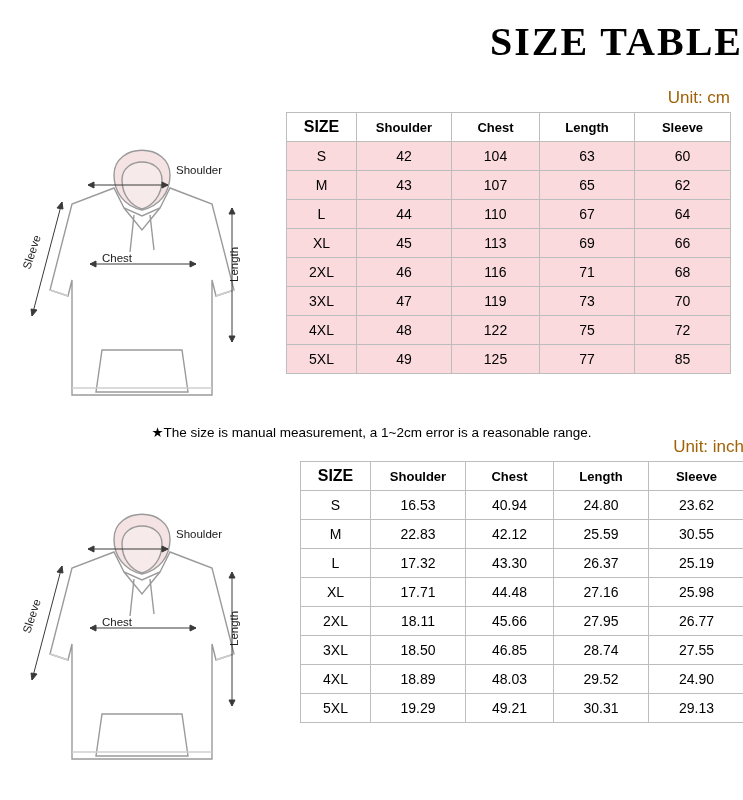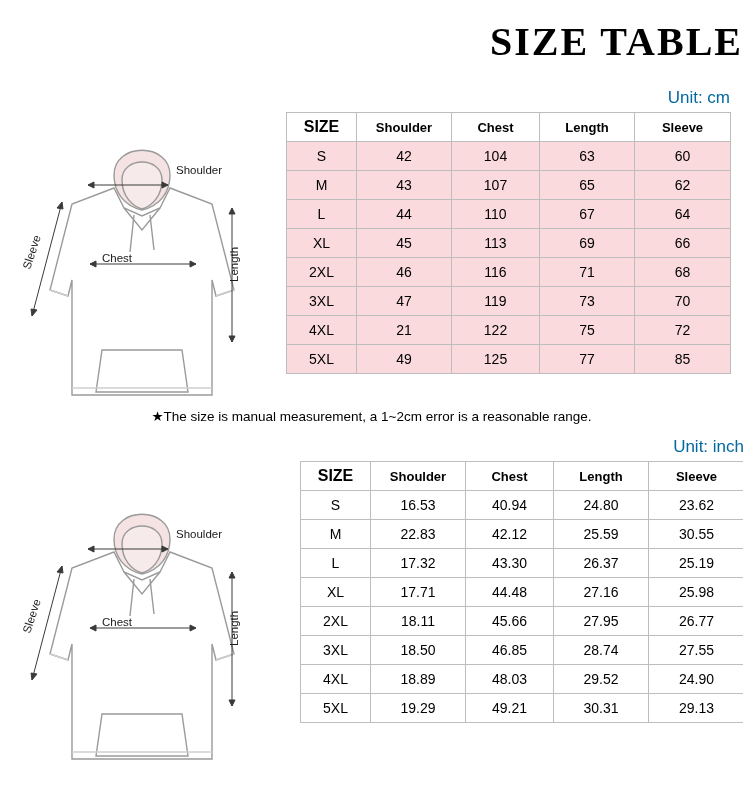--- a/index.html
+++ b/index.html
@@ -20,21 +20,21 @@
     font-family: "Liberation Serif", serif;
     font-size: 40px;
     font-weight: bold;
     letter-spacing: 2px;
     margin: 22px 0 0 0;
     line-height: 1;
   }
 
   
   .unit-label {
-    color: #0369a1;
+    color: #a16207;
     font-size: 17px;
     text-align: right;
     margin-bottom: 4px;
     font-family: "Liberation Sans", sans-serif;
   }
   table.size-table {
     border-collapse: collapse;
     width: 100%;
     table-layout: fixed;
     border-radius: 26px;
@@ -196,37 +196,37 @@
       </tr>
       <tr>
         <td>3XL</td>
         <td>47</td>
         <td>119</td>
         <td>73</td>
         <td>70</td>
       </tr>
       <tr>
         <td>4XL</td>
-        <td>21</td>
+        <td>48</td>
         <td>122</td>
         <td>75</td>
         <td>72</td>
       </tr>
       <tr>
         <td>5XL</td>
         <td>49</td>
         <td>125</td>
         <td>77</td>
         <td>85</td>
       </tr>
     </tbody>
   </table>
 </div>
 
-<div class="note" style="top:408px;">★The size is manual measurement, a 1~2cm error is a reasonable range.</div>
+<div class="note" style="top:424px;">★The size is manual measurement, a 1~2cm error is a reasonable range.</div>
 
 <div class="diagram" style="left:10px; top:484px;">
   <svg width="265" height="290" viewBox="0 0 265 290" xmlns="http://www.w3.org/2000/svg">
     <g fill="none" stroke="#9a9a9a" stroke-width="1.4">
       <path d="M104 55 C104 22, 160 22, 160 55 C160 72, 150 86, 132 90 C114 86, 104 72, 104 55 Z" fill="#f5e2e2"></path>
       <path d="M112 60 C112 36, 152 36, 152 60 C152 76, 142 86, 132 89 C122 86, 112 76, 112 60 Z" fill="#f7eaea"></path>
       <path d="M104 68 L62 84 L40 170 L58 176 L62 160 L62 275 L202 275 L202 160 L206 176 L224 170 L202 84 L160 68
                L150 88 L132 96 L114 88 Z" fill="#ffffff"></path>
       <path d="M114 88 L132 110 L150 88"></path>
       <path d="M124 95 L120 132"></path>

